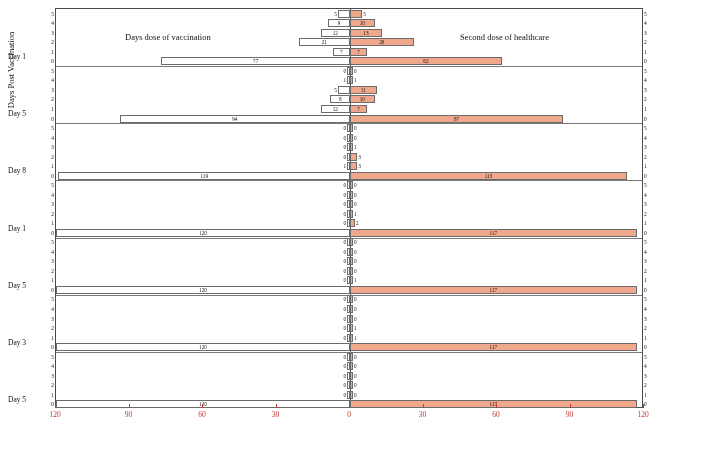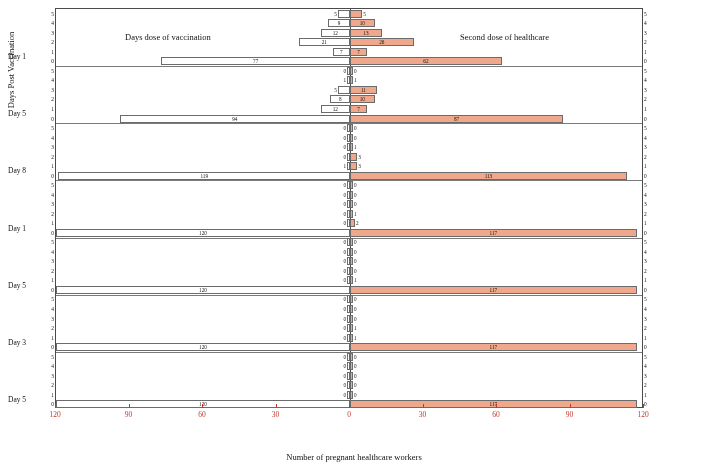--- a/index.html
+++ b/index.html
@@ -43,21 +43,20 @@
   .annot{position:absolute;font-size:8.5px;color:#111;white-space:nowrap;}
   .center-line{position:absolute;top:0;bottom:0;width:0;border-left:1px solid #4a4a4a;}
 </style>
 </head>
 <body>
 
 <div id="root">
 
   <div class="y-title">Days Post Vaccination</div>
 
-  <div class="x-title">Number of pregnant healthcare workers</div>
 
   <div class="plot" id="plot">
     <div class="center-line" id="centerline" style="left: 294px;"></div>
   <div class="daygroup" style="top: 0px; height: 57.1429px;">
         <div class="daylabel" style="top: 43.1429px;">Day 1</div>
         <div class="ytick left" style="top: 0.761905px;">5</div>
         <div class="ytick right" style="top: 0.761905px;">5</div>
         <div class="bar first" style="width: 12.25px; left: 281.75px; top: 0.761905px;">
           <span class="val out-left">5</span>
         </div>

